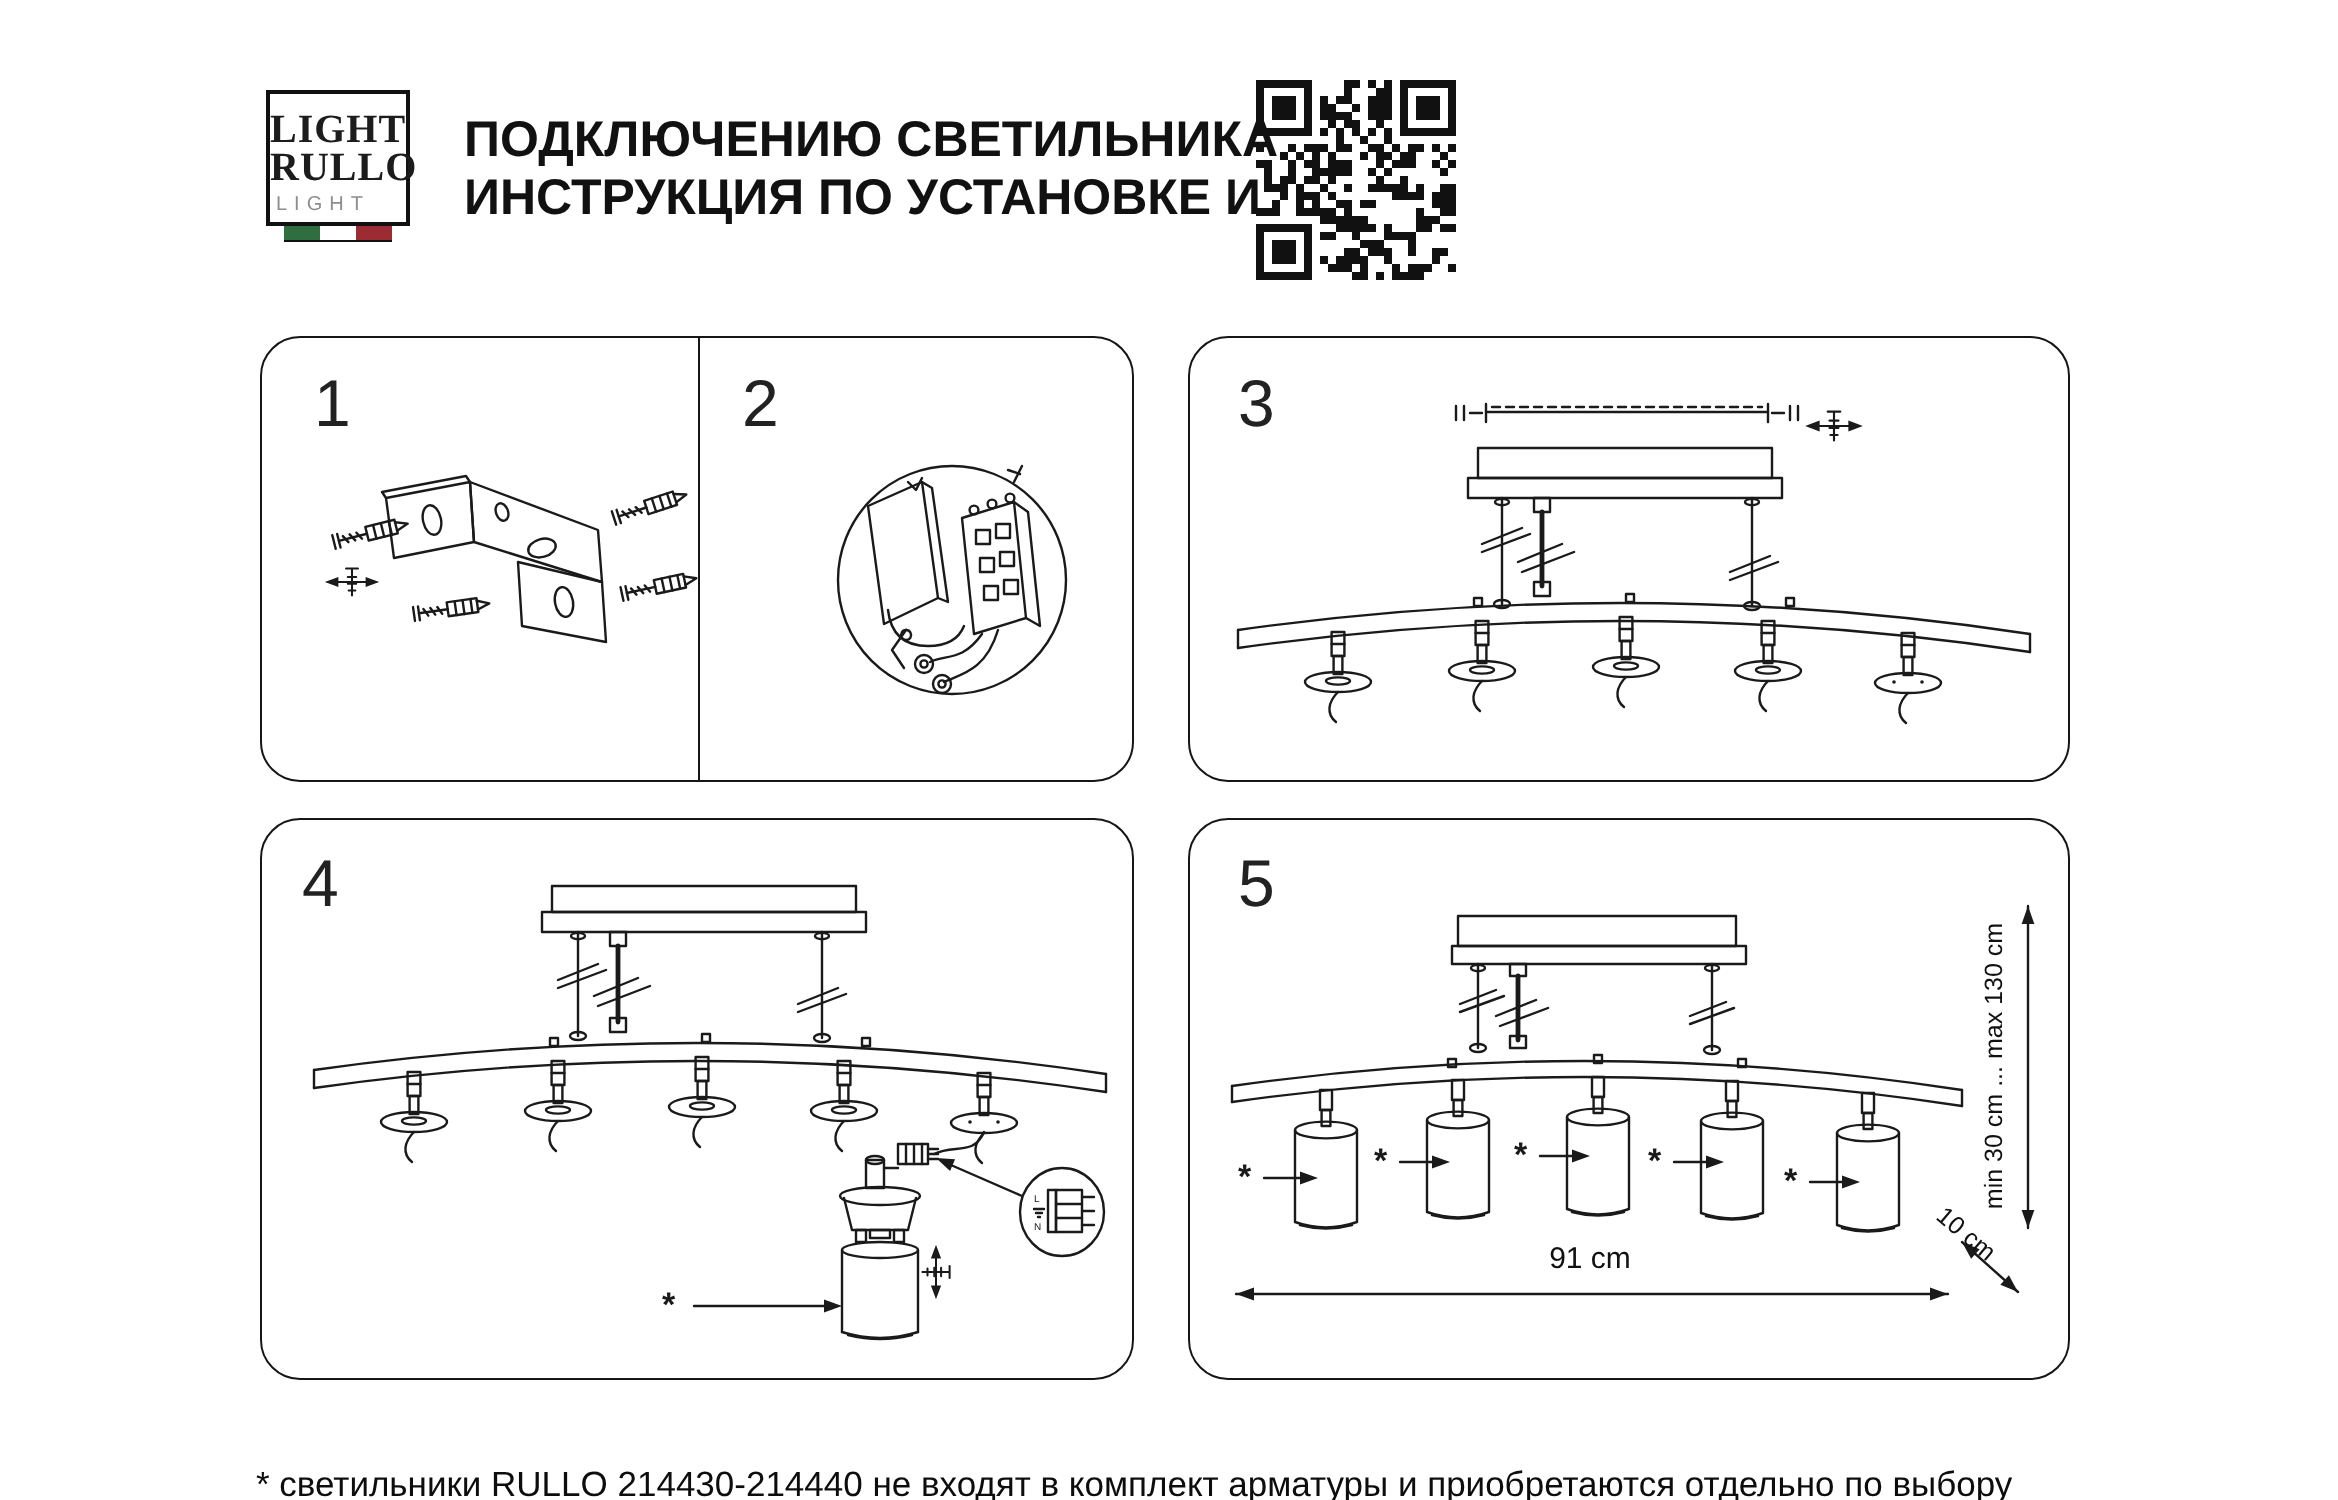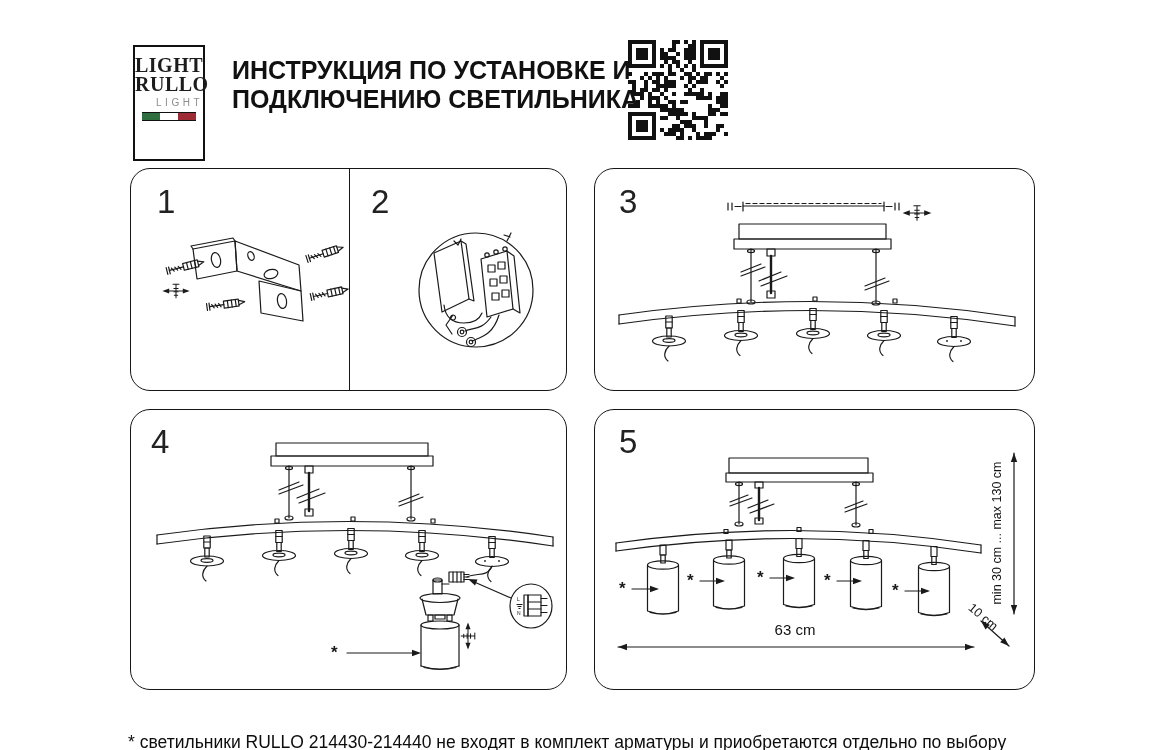--- a/index.html
+++ b/index.html
@@ -1,20 +1,20 @@
 <!DOCTYPE html>
 <html><head>
 <meta charset="utf-8">
 <style>
   html,body{margin:0;padding:0;background:#ffffff;}
   .page{position:relative;width:1169px;height:750px;background:#fff;overflow:hidden;
         font-family:"Liberation Sans",sans-serif;color:#141414;}
   
-  .logo{position:absolute;left:133px;top:45px;width:72px;height:116px;border:2.5px solid #111;
-        box-sizing:border-box;text-align:right;padding-top:9px;background:#fff;}
+  .logo{position:absolute;left:133px;top:45px;width:72px;height:68px;border:2.5px solid #111;
+        box-sizing:border-box;text-align:left;padding-top:9px;background:#fff;}
   .logo .l1,.logo .l2{font-family:"Liberation Serif",serif;font-weight:700;font-size:20px;
         line-height:19px;letter-spacing:.5px;color:#1c1c1c;}
   .logo .l3{font-size:10px;letter-spacing:3.5px;color:#8d8d8d;margin-top:3px;margin-left:3px;}
   .flag{width:54px;height:9px;margin:4px auto 0;border-top:1.6px solid #111;border-bottom:1.6px solid #111;
         display:flex;box-sizing:border-box;}
   .flag span{flex:1;}
   .title{position:absolute;left:232px;top:56px;font-weight:700;font-size:25px;line-height:29px;color:#111;}
   .qr{position:absolute;left:628px;top:40px;width:100px;height:100px;}
   .series{position:absolute;left:780px;top:60px;width:235px;text-align:center;}
   .series .s1{font-weight:700;font-size:17.5px;color:#111;}
@@ -120,22 +120,22 @@
     <div class="l2">RULLO</div>
     <div class="l3">LIGHT</div>
     <div class="flag">
       <span style="background:#2f6f3f"></span>
         <span style="background:#ffffff"></span>
         <span style="background:#9c2b33"></span>
     </div>
   </div>
 
   <div class="title">
+    <div>ПОДКЛЮЧЕНИЮ СВЕТИЛЬНИКА</div>
     <div>ИНСТРУКЦИЯ ПО УСТАНОВКЕ И</div>
-    <div>ПОДКЛЮЧЕНИЮ СВЕТИЛЬНИКА</div>
   </div>
 
   <div class="qr">
     <svg id="qrsvg" viewBox="0 0 25 25" width="100" height="100" shape-rendering="crispEdges">
         <rect x="0" y="0" width="1" height="1" fill="#111"></rect>
         <rect x="1" y="0" width="1" height="1" fill="#111"></rect>
         <rect x="2" y="0" width="1" height="1" fill="#111"></rect>
         <rect x="3" y="0" width="1" height="1" fill="#111"></rect>
         <rect x="4" y="0" width="1" height="1" fill="#111"></rect>
         <rect x="5" y="0" width="1" height="1" fill="#111"></rect>
@@ -697,19 +697,19 @@
         <line x1="419" y1="43" x2="419" y2="204" class="s"></line>
         <use href="#ah" transform="translate(419,43) rotate(-90)" class="f"></use>
         <use href="#ah" transform="translate(419,204) rotate(90)" class="f"></use>
       </g>
       <g>
         <line x1="386" y1="211" x2="414" y2="236" class="s"></line>
         <use href="#ah" transform="translate(386,211) rotate(222)" class="f"></use>
         <use href="#ah" transform="translate(414,236) rotate(42)" class="f"></use>
       </g>
     </svg>
-    <div class="dim dim81">63 cm</div>
+    <div class="dim dim81">91 cm</div>
     <div class="dim dimv">min 30 cm ... max 130 cm</div>
     <div class="dim dim10">10 cm</div>
   </div>
 
   <div class="footnote">* светильники RULLO 214430-214440 не входят в комплект арматуры и приобретаются отдельно по выбору</div>
 </div>
 
 </body></html>

